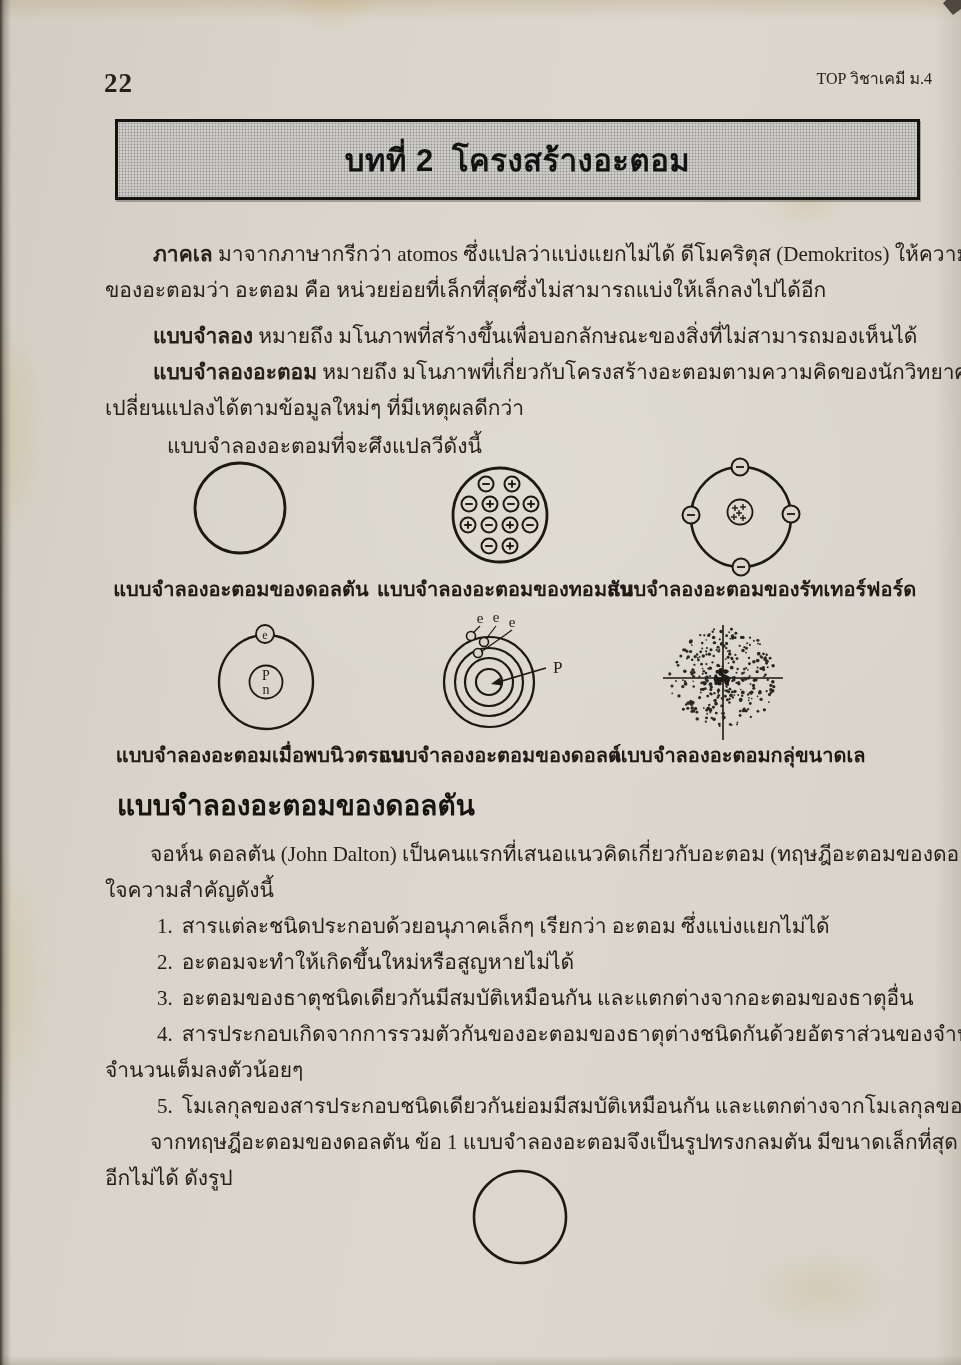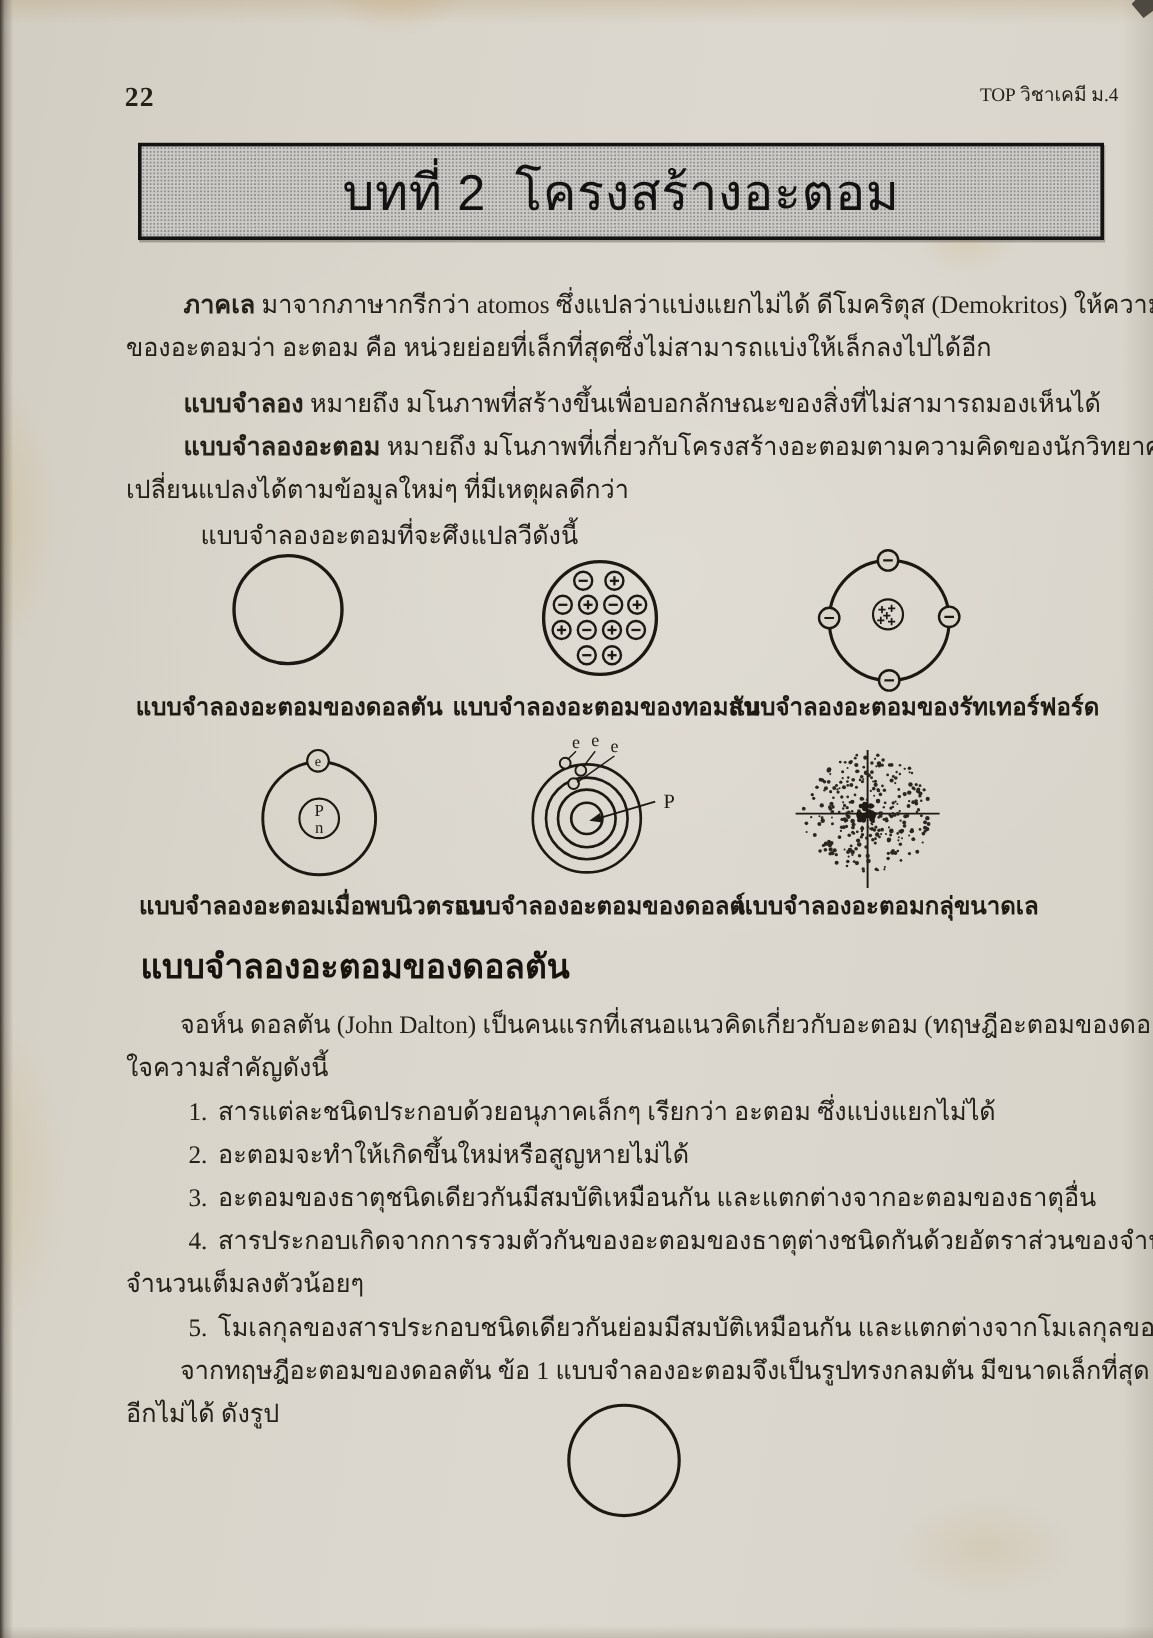--- a/index.html
+++ b/index.html
@@ -26,34 +26,34 @@
     background:radial-gradient(ellipse at left, rgba(198,166,100,0.35), rgba(0,0,0,0) 70%);}
   .stain2{position:absolute;left:-25px;top:830px;width:80px;height:300px;
     background:radial-gradient(ellipse at left, rgba(200,170,105,0.33), rgba(0,0,0,0) 70%);}
   .stain3{position:absolute;left:270px;top:-16px;width:120px;height:48px;
     background:radial-gradient(ellipse at top, rgba(196,158,92,0.30), rgba(0,0,0,0) 70%);}
   .stain4{position:absolute;right:110px;top:170px;width:90px;height:60px;
     background:radial-gradient(ellipse, rgba(197,164,100,0.20), rgba(0,0,0,0) 65%);}
   .stain5{position:absolute;right:60px;bottom:30px;width:160px;height:90px;
     background:radial-gradient(ellipse, rgba(190,158,96,0.18), rgba(0,0,0,0) 65%);}
 
-  .pagenum{position:absolute;left:104px;top:68px;font-size:23px;font-weight:bold;letter-spacing:1px;}
+  .pagenum{position:absolute;left:104px;top:68px;font-size:27px;font-weight:bold;letter-spacing:1px;}
   .booktitle{position:absolute;left:640px;top:66px;width:292px;text-align:right;font-size:16px;white-space:nowrap;}
 
   .titlebox{
     position:absolute;left:115px;top:119px;width:799px;height:75px;
     border:3.5px solid #131313;
     background-color:#cbcac6;
     background-image:radial-gradient(rgba(95,95,95,0.55) 0.7px, rgba(0,0,0,0) 1.1px);
     background-size:3px 3px;
     display:flex;align-items:center;justify-content:center;
     box-shadow:1px 2px 0 rgba(60,55,48,0.35);
   }
   .titlebox .t{
-    font-family:"Liberation Sans", sans-serif;font-weight:normal;font-size:42px;color:#121212;
+    font-family:"Liberation Sans", sans-serif;font-weight:bold;font-size:31px;color:#121212;
     white-space:pre;letter-spacing:0.5px;
   }
 
   .textcol{position:absolute;left:105px;top:236px;width:832px;}
   .line{font-size:21px;line-height:36px;white-space:nowrap;}
   .ind45{padding-left:45px;} .ind48{padding-left:48px;} .ind62{padding-left:62px;} .ind52{padding-left:52px;}
   .lead{font-weight:bold;}
   .gap10{margin-top:10px;} .gap2{margin-top:2px;}
   .num{display:inline-block;margin-right:9px;}
 

